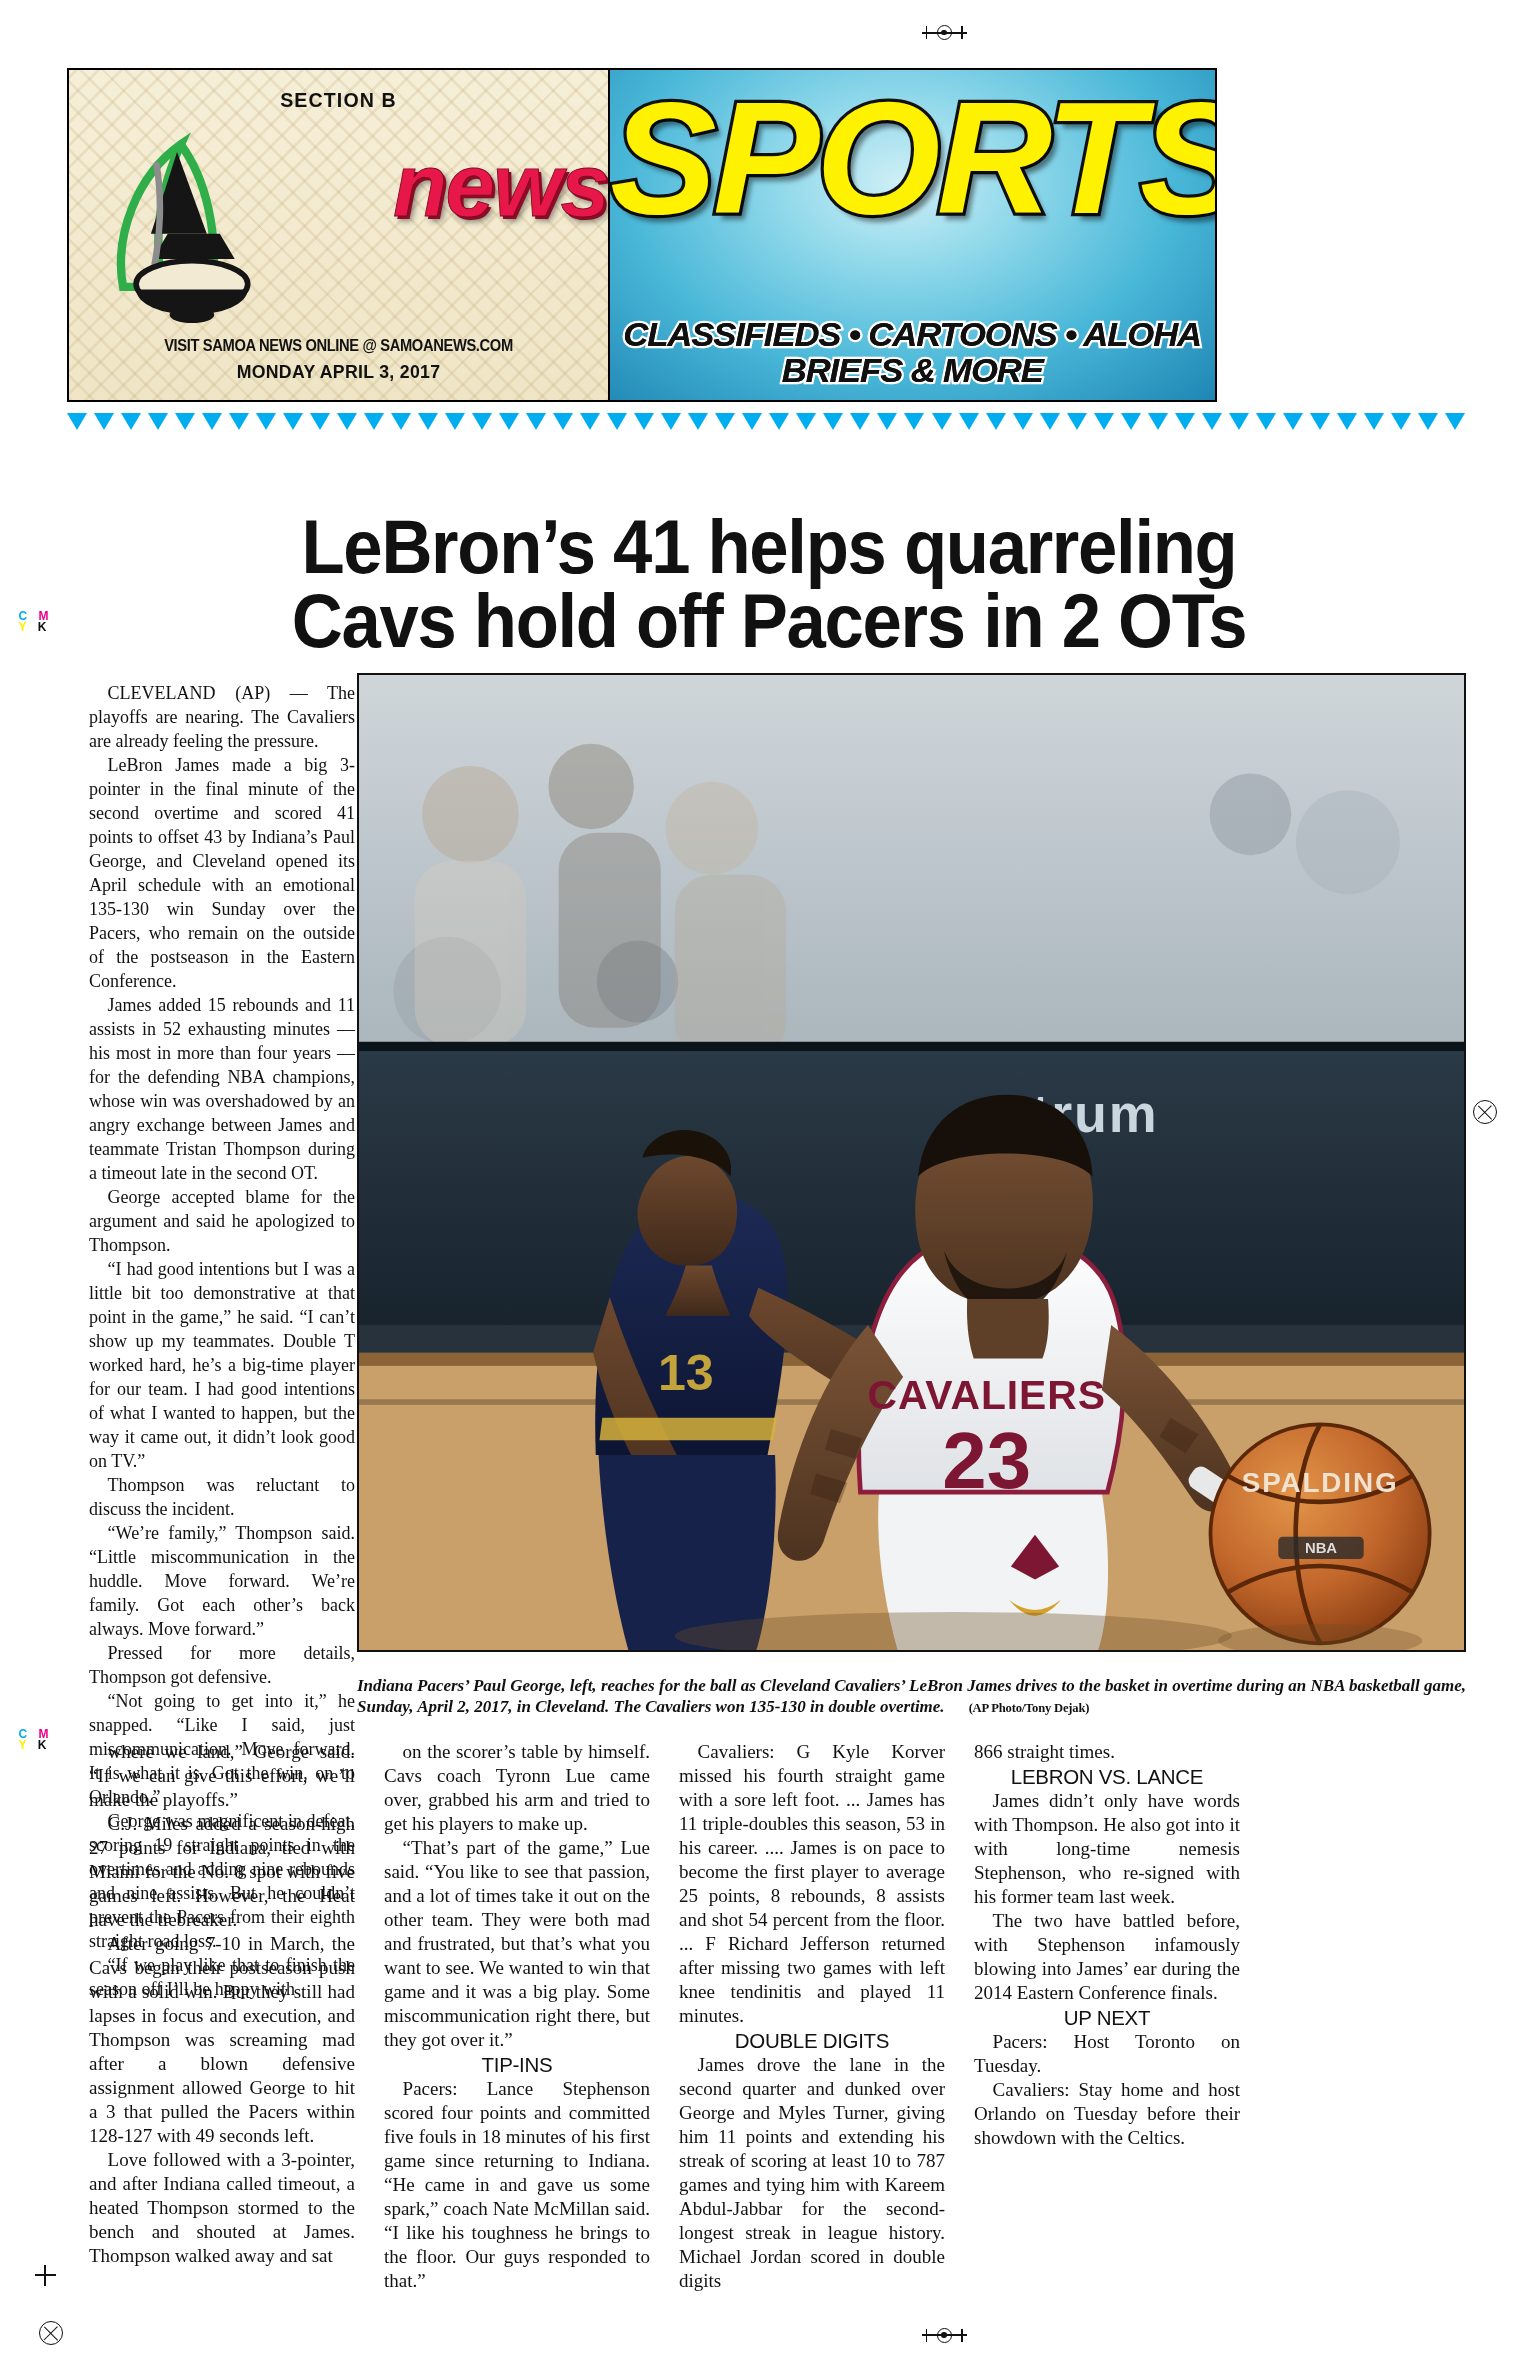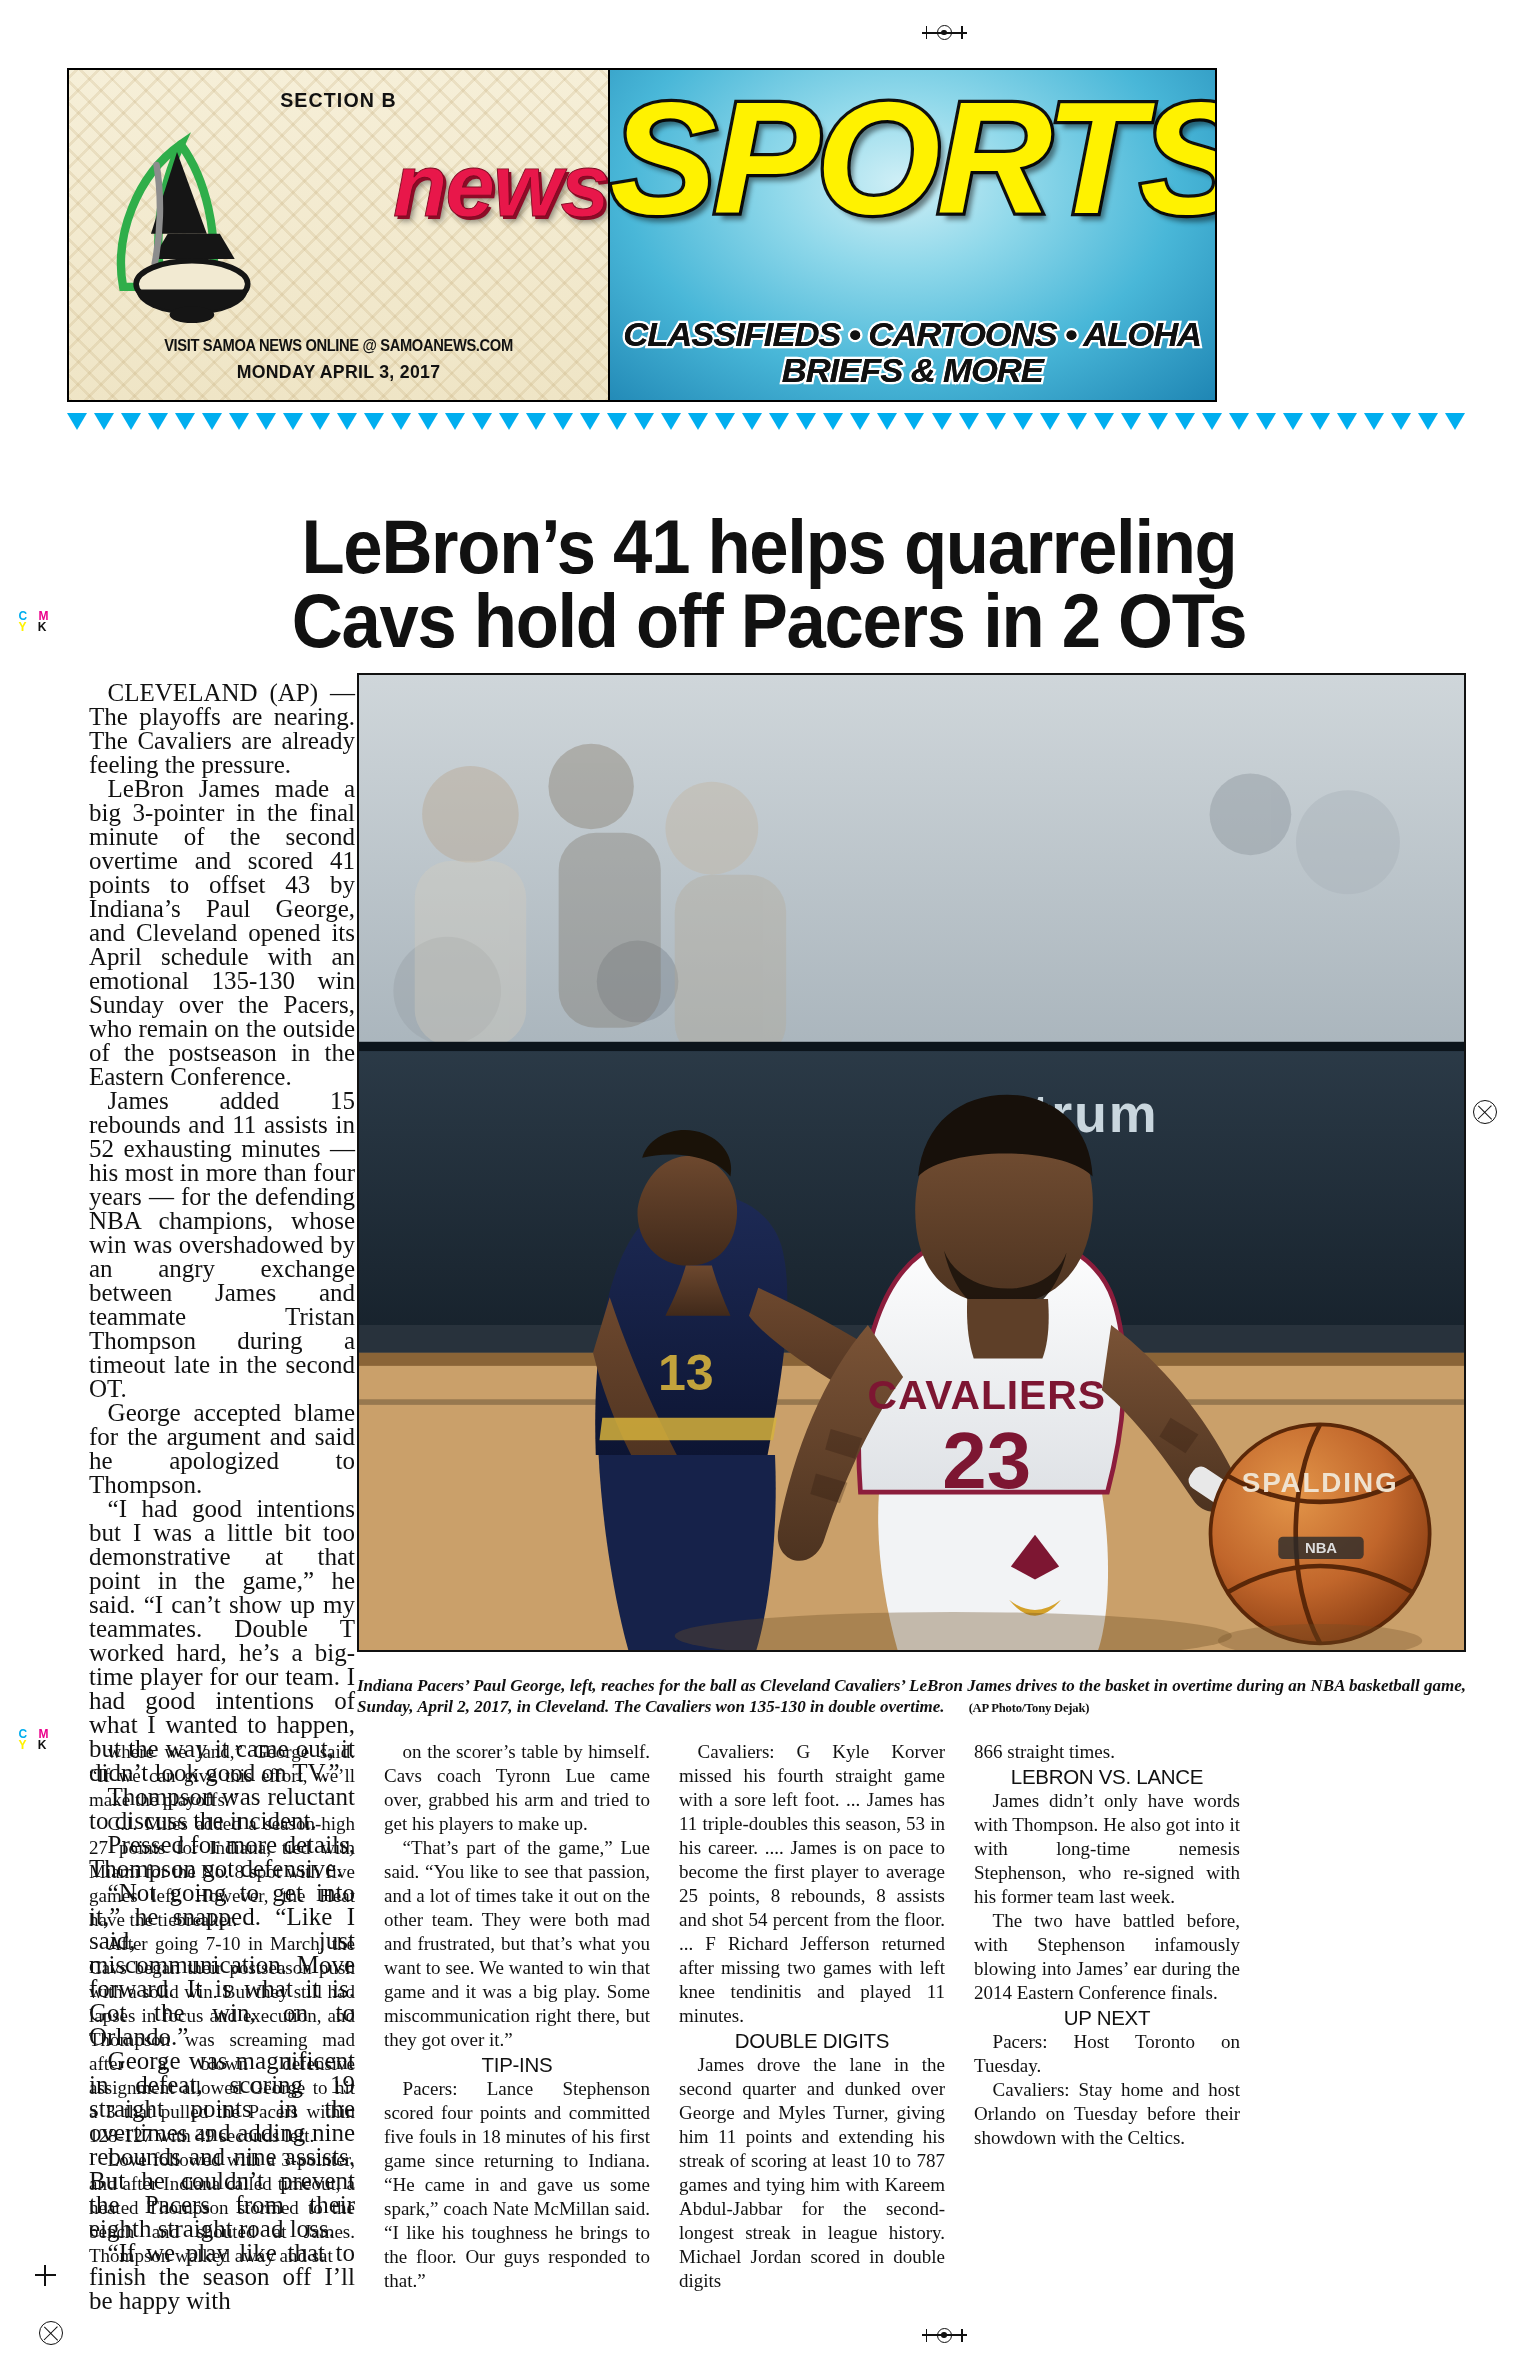--- a/index.html
+++ b/index.html
@@ -121,21 +121,21 @@
     text-align:center; color:#111;
     font-family:"Liberation Sans", sans-serif; font-weight:bold;
     font-size:76px; line-height:.97; letter-spacing:-1.4px;
     transform:scaleX(.93); transform-origin:50% 50%;
   }
   #headline .hl2 { display:block; }
 
   
   #lead-col {
     position:absolute; left:89px; top:681px; width:266px;
-    font-size:25px; line-height:24px; text-align:justify;
+    font-size:18px; line-height:24px; text-align:justify;
     color:#111; hyphens:auto;
   }
   #lead-col p { margin:0; text-indent:18.6px; }
 
   #photo-block { position:absolute; left:357px; top:673px; width:1109px; }
   #photo-frame {
     width:100%; height:979px; border:2.8px solid #111; position:relative;
     overflow:hidden; background:#2a3b4d;
   }
   #photo-frame svg { position:absolute; inset:0; width:100%; height:100%; display:block; }
@@ -288,20 +288,21 @@
   <span class="hl2">Cavs hold off Pacers in 2 OTs</span>
 </h1>
 
 <div id="lead-col">
   <p>CLEVELAND (AP) — The playoffs are nearing. The Cavaliers are already feeling the pressure.</p>
   <p>LeBron James made a big 3-pointer in the final minute of the second overtime and scored 41 points to offset 43 by Indiana’s Paul George, and Cleveland opened its April schedule with an emotional 135-130 win Sunday over the Pacers, who remain on the outside of the postseason in the Eastern Conference.</p>
   <p>James added 15 rebounds and 11 assists in 52 exhausting minutes — his most in more than four years — for the defending NBA champions, whose win was overshadowed by an angry exchange between James and teammate Tristan Thompson during a timeout late in the second OT.</p>
   <p>George accepted blame for the argument and said he apologized to Thompson.</p>
   <p>“I had good intentions but I was a little bit too demonstrative at that point in the game,” he said. “I can’t show up my teammates. Double T worked hard, he’s a big-time player for our team. I had good intentions of what I wanted to happen, but the way it came out, it didn’t look good on TV.”</p>
   <p>Thompson was reluctant to discuss the incident.</p>
+  <p>“We’re family,” Thompson said. “Little miscommunication in the huddle. Move forward. We’re family. Got each other’s back always. Move forward.”</p>
   <p>Pressed for more details, Thompson got defensive.</p>
   <p>“Not going to get into it,” he snapped. “Like I said, just miscommunication. Move forward. It is what it is. Got the win, on to Orlando.”</p>
   <p>George was magnificent in defeat, scoring 19 straight points in the overtimes and adding nine rebounds and nine assists. But he couldn’t prevent the Pacers from their eighth straight road loss.</p>
   <p>“If we play like that to finish the season off I’ll be happy with</p>
 </div>
 
 <div id="photo-block">
   <div id="photo-frame">
     <svg viewBox="0 0 1190 1050" preserveAspectRatio="xMidYMid slice" xmlns="http://www.w3.org/2000/svg" aria-hidden="true">
       <defs>

